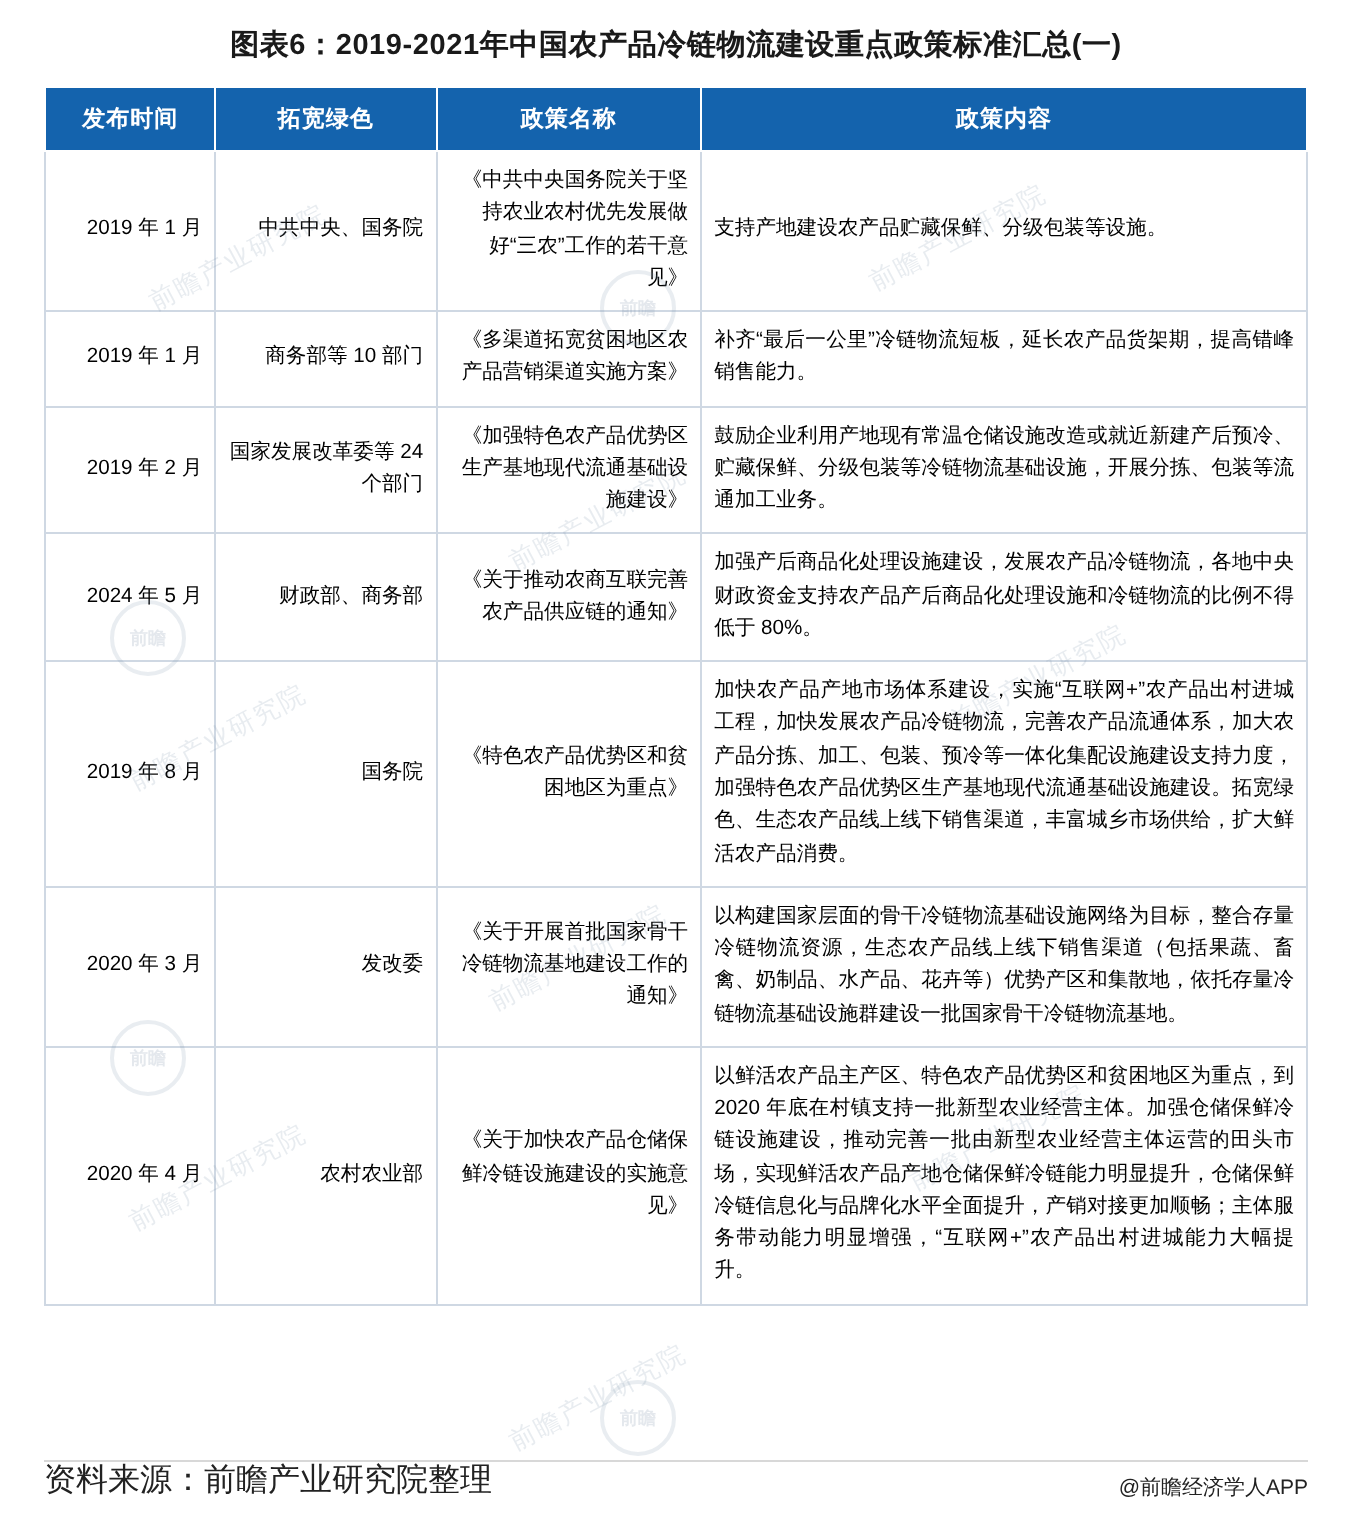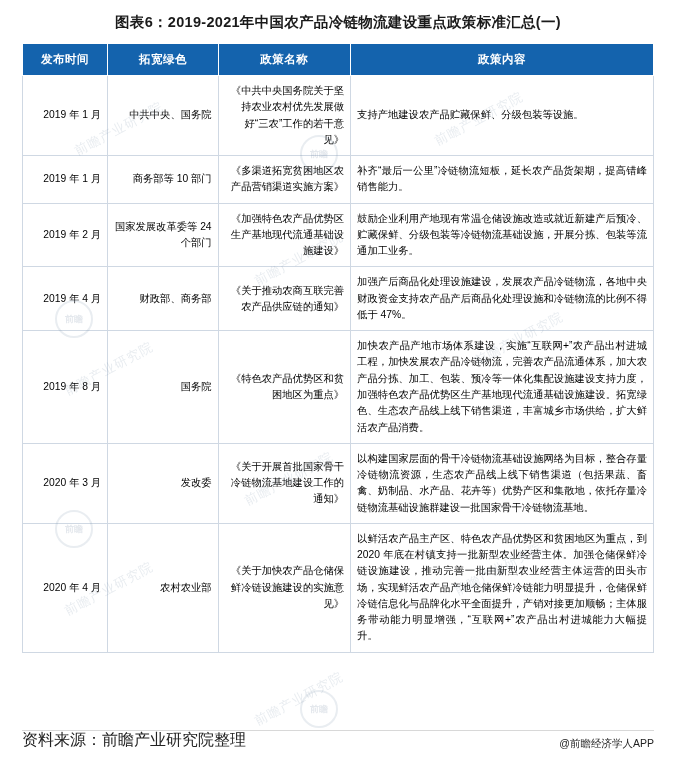--- a/index.html
+++ b/index.html
@@ -156,24 +156,24 @@
         <td class="c-name">《多渠道拓宽贫困地区农产品营销渠道实施方案》</td>
         <td class="c-content">补齐“最后一公里”冷链物流短板，延长农产品货架期，提高错峰销售能力。</td>
       </tr>
       <tr>
         <td class="c-date">2019 年 2 月</td>
         <td class="c-unit">国家发展改革委等 24 个部门</td>
         <td class="c-name">《加强特色农产品优势区生产基地现代流通基础设施建设》</td>
         <td class="c-content">鼓励企业利用产地现有常温仓储设施改造或就近新建产后预冷、贮藏保鲜、分级包装等冷链物流基础设施，开展分拣、包装等流通加工业务。</td>
       </tr>
       <tr>
-        <td class="c-date">2019 年 4 月</td>
+        <td class="c-date">2024 年 5 月</td>
         <td class="c-unit">财政部、商务部</td>
         <td class="c-name">《关于推动农商互联完善农产品供应链的通知》</td>
-        <td class="c-content">加强产后商品化处理设施建设，发展农产品冷链物流，各地中央财政资金支持农产品产后商品化处理设施和冷链物流的比例不得低于 47%。</td>
+        <td class="c-content">加强产后商品化处理设施建设，发展农产品冷链物流，各地中央财政资金支持农产品产后商品化处理设施和冷链物流的比例不得低于 80%。</td>
       </tr>
       <tr>
         <td class="c-date">2019 年 8 月</td>
         <td class="c-unit">国务院</td>
         <td class="c-name">《特色农产品优势区和贫困地区为重点》</td>
         <td class="c-content">加快农产品产地市场体系建设，实施“互联网+”农产品出村进城工程，加快发展农产品冷链物流，完善农产品流通体系，加大农产品分拣、加工、包装、预冷等一体化集配设施建设支持力度，加强特色农产品优势区生产基地现代流通基础设施建设。拓宽绿色、生态农产品线上线下销售渠道，丰富城乡市场供给，扩大鲜活农产品消费。</td>
       </tr>
       <tr>
         <td class="c-date">2020 年 3 月</td>
         <td class="c-unit">发改委</td>

